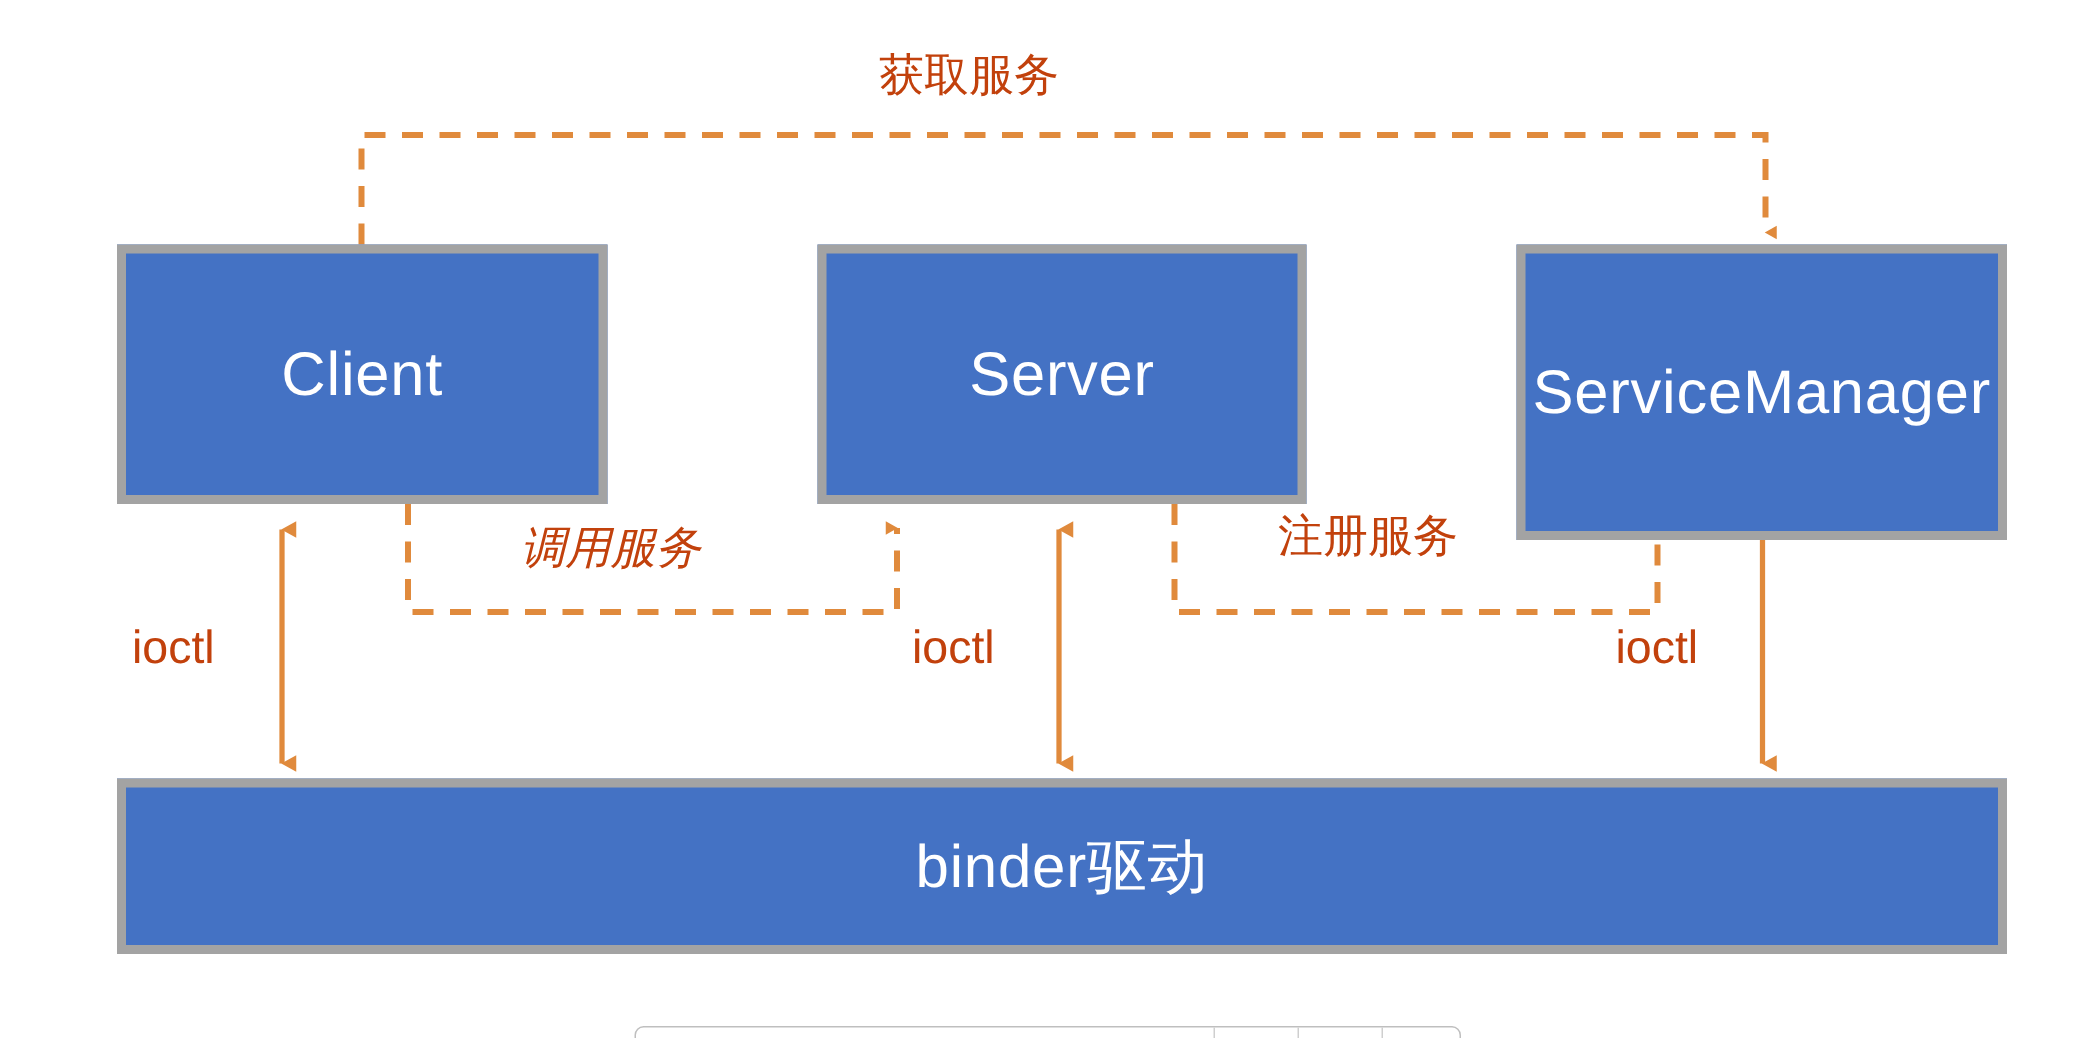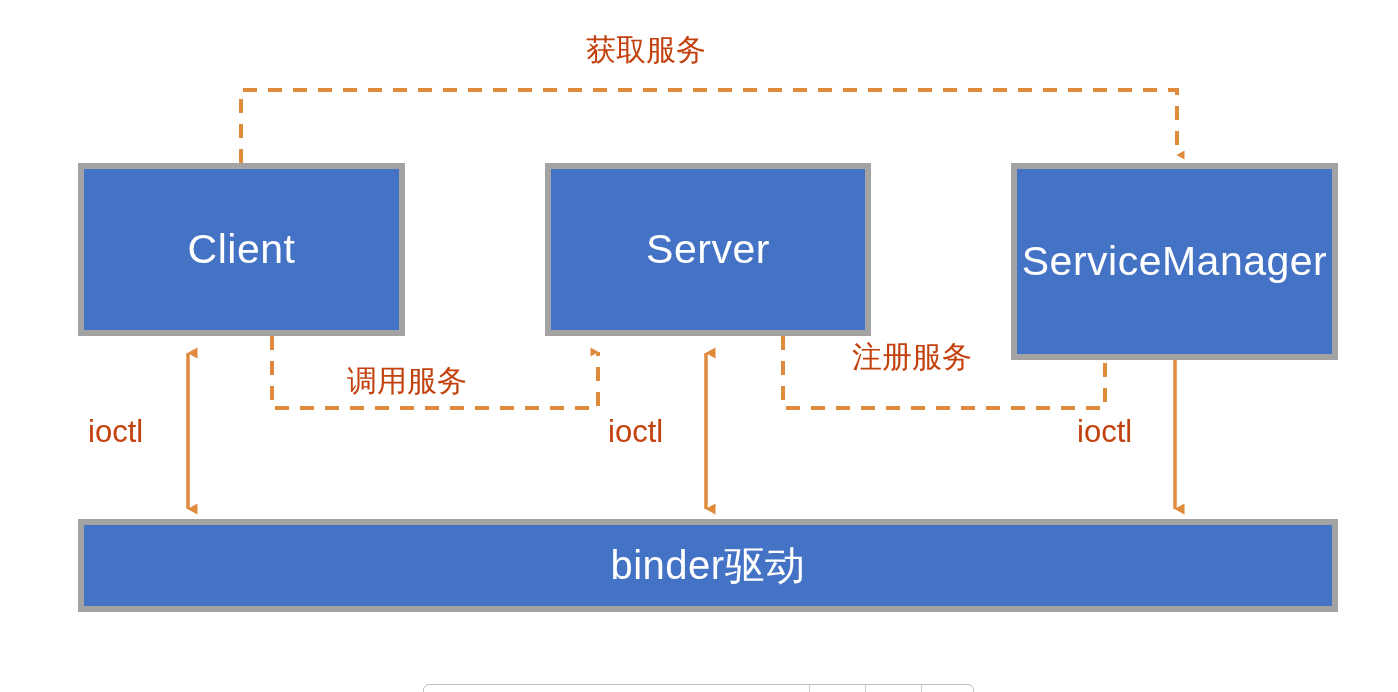--- a/index.html
+++ b/index.html
@@ -32,21 +32,21 @@
     font-weight: 400;
     letter-spacing: 0.5px;
     white-space: nowrap;
   }
   .node-label.cjk {
     font-size: 40px;
   }
   #box-client  { left: 78px;   top: 163px; width: 327px; height: 173px; }
   #box-server  { left: 545px;  top: 163px; width: 326px; height: 173px; }
   #box-sm      { left: 1011px; top: 163px; width: 327px; height: 197px; }
-  #box-binder  { left: 78px;   top: 519px; width: 1260px; height: 93px; }
+  #box-binder  { left: 78px;   top: 519px; width: 1260px; height: 117px; }
 
   .edge-label {
     position: absolute;
     color: #c2410c;
     font-size: 30px;
     white-space: nowrap;
   }
   .edge-label.latin { font-size: 31px; }
 
   svg.overlay {
@@ -134,21 +134,21 @@
   <div class="node-box" id="box-sm">
     <span class="node-label latin">ServiceManager</span>
   </div>
 
   <div class="node-box" id="box-binder">
     <span class="node-label cjk">binder驱动</span>
   </div>
 
   <span class="edge-label" style="left:586px; top:30px;">获取服务</span>
 
-  <span class="edge-label" style="left:347px; top:361px;">调用服务</span>
+  <span class="edge-label" style="left:347px; top:345px;font-style:italic;">调用服务</span>
 
   <span class="edge-label" style="left:852px; top:337px;">注册服务</span>
 
   <span class="edge-label latin" style="left:88px; top:414px;">ioctl</span>
 
   <span class="edge-label latin" style="left:608px; top:414px;">ioctl</span>
 
   <span class="edge-label latin" style="left:1077px; top:414px;">ioctl</span>
 
   <div class="bottom-bar">

